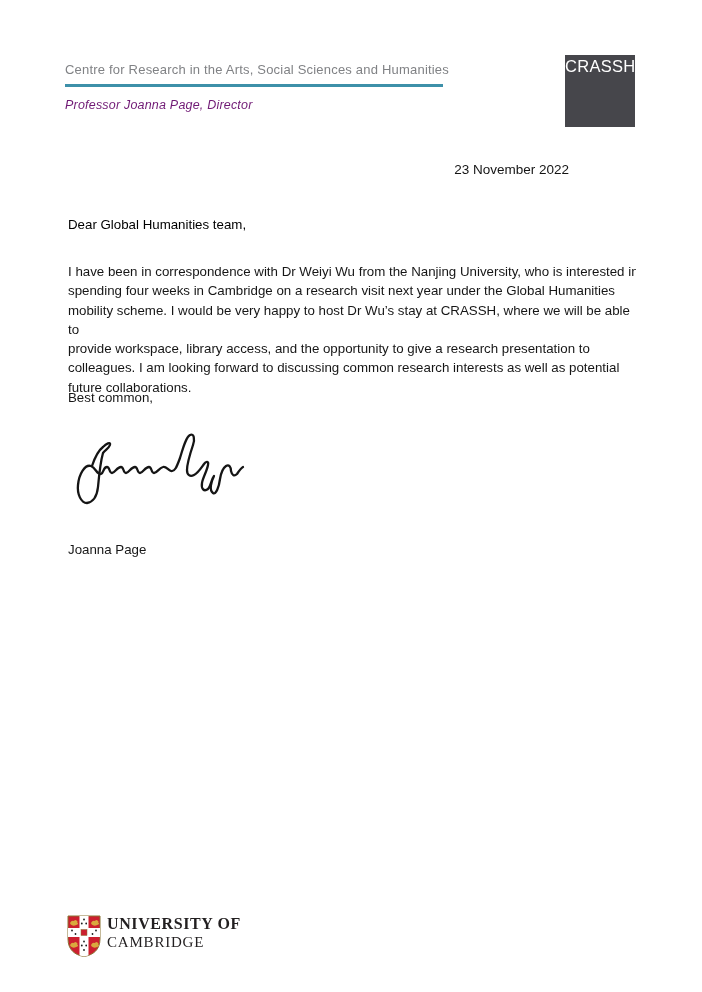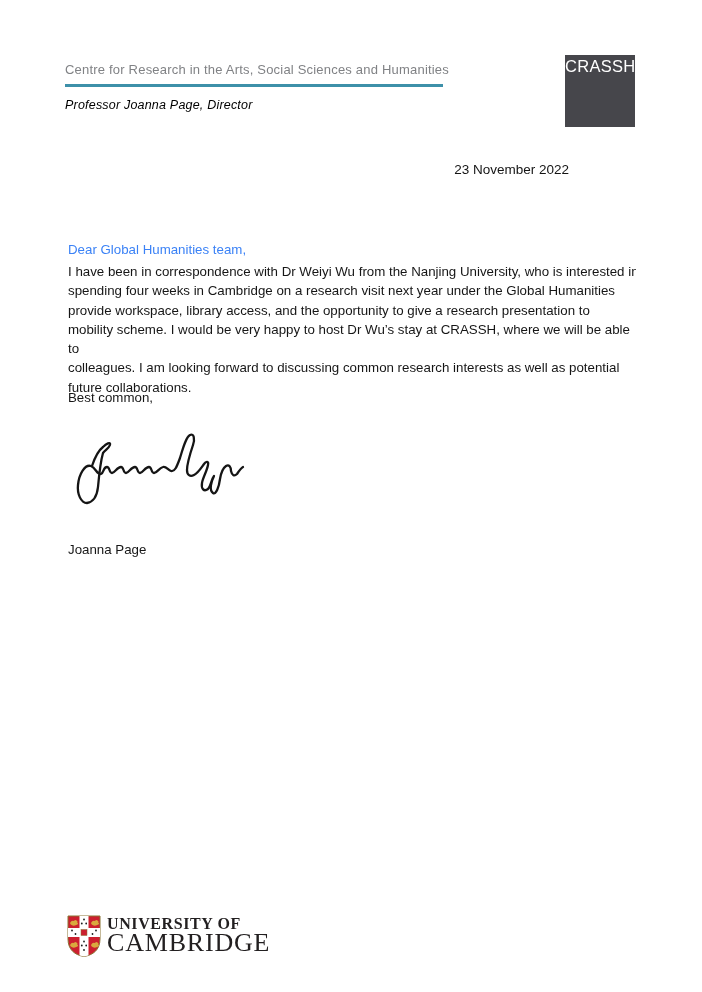--- a/index.html
+++ b/index.html
@@ -14,38 +14,38 @@
   .org-name{
     position:absolute;left:65px;top:62px;
     font-size:13px;color:#808285;letter-spacing:0.2px;
   }
   .teal-rule{
     position:absolute;left:65px;top:84px;
     width:378px;height:3px;background:#3d90a9;
   }
   .director-line{
     position:absolute;left:65px;top:98px;
-    font-size:12.5px;font-style:italic;color:#000000;letter-spacing:0.2px;
+    font-size:12.5px;font-style:italic;color:#701a75;letter-spacing:0.2px;
   }
   .crassh-logo{
     position:absolute;left:565px;top:55px;
     width:70px;height:72px;background:#46464b;
     box-sizing:border-box;padding:2px 0 0 0;
   }
   .crassh-logo .logo-text{
     color:#ffffff;font-size:16.5px;letter-spacing:0.3px;line-height:1.1;
   }
   
   .date{
     position:absolute;right:67px;top:162px;
     font-size:13.5px;color:#141414;text-align:right;
   }
   .salutation{
-    position:absolute;left:68px;top:242px;
-    font-size:13.3px;color:#3b82f6;
+    position:absolute;left:68px;top:217px;
+    font-size:13.3px;color:#000000;
   }
   .body-paragraph{
     position:absolute;left:68px;top:262px;width:575px;
     font-size:13.3px;color:#161616;line-height:19.3px;
   }
   .closing{
     position:absolute;left:68px;top:390px;
     font-size:13.3px;color:#161616;
   }
   .signature{
@@ -58,21 +58,21 @@
   
   .footer-shield{
     position:absolute;left:66px;top:914px;
   }
   .uni-wordmark{
     position:absolute;left:107px;top:915px;
     font-family:"Liberation Serif","DejaVu Serif",serif;
     color:#221f20;
   }
   .uni-line1{font-size:16px;letter-spacing:0.6px;line-height:18px;font-weight:bold;}
-  .uni-line2{font-size:26px;letter-spacing:0.8px;line-height:19px;}
+  .uni-line2{font-size:15px;letter-spacing:0.8px;line-height:19px;}
   .footer-address{
     position:absolute;left:280px;top:919px;
     font-size:11.4px;color:#6f7173;line-height:15.5px;letter-spacing:0.1px;
   }
 </style>
 </head>
 <body>
 
 <div class="page">
 
@@ -82,22 +82,22 @@
   <div class="crassh-logo">
     <div class="logo-text">CRASSH</div>
   </div>
 
   <div class="date">23 November 2022</div>
   <div class="salutation">Dear Global Humanities team,</div>
 
   <div class="body-paragraph">
     <div>I have been in correspondence with Dr Weiyi Wu from the Nanjing University, who is interested in</div>
     <div>spending four weeks in Cambridge on a research visit next year under the Global Humanities</div>
+    <div>mobility scheme. I would be very happy to host Dr Wu’s stay at CRASSH, where we will be able to</div>
     <div>provide workspace, library access, and the opportunity to give a research presentation to</div>
-    <div>mobility scheme. I would be very happy to host Dr Wu’s stay at CRASSH, where we will be able to</div>
     <div>colleagues. I am looking forward to discussing common research interests as well as potential</div>
     <div>future collaborations.</div>
   </div>
 
   <div class="closing">Best common,</div>
 
   <svg class="signature" width="172" height="80" viewBox="0 0 172 80">
     <path fill="none" stroke="#151515" stroke-width="2.3" stroke-linecap="round" stroke-linejoin="round" d="M 16,36
          C 19,27 23,20 27,17
          C 30,14 35,11 34,15

